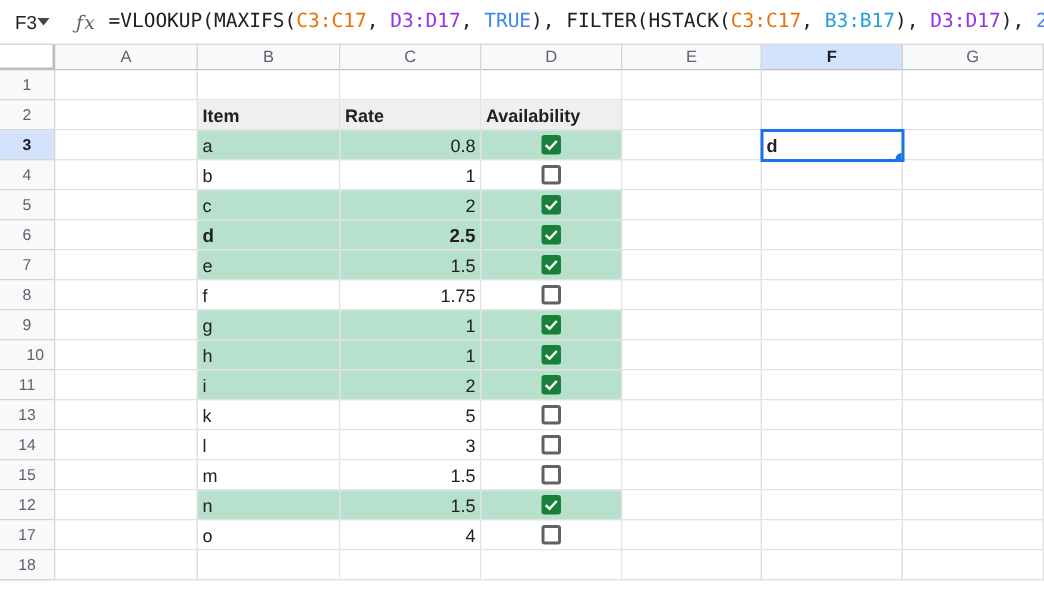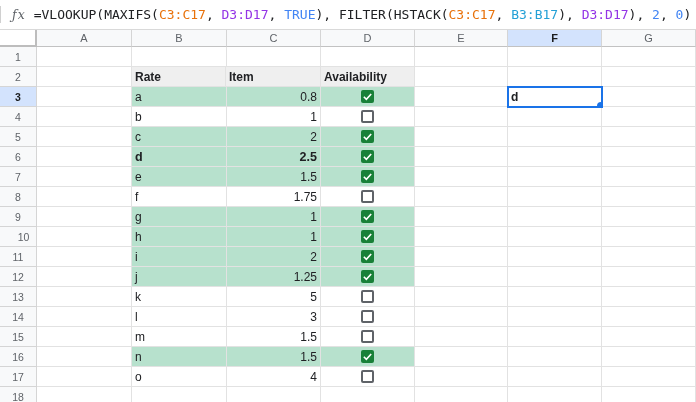--- a/index.html
+++ b/index.html
@@ -54,20 +54,24 @@
   
   .cell.sel-cell { outline:2px solid #1a73e8; outline-offset:-1px; z-index:5;
     font-weight:bold; }
   .fill-handle { position:absolute; right:-4px; bottom:-4px; width:8px; height:8px;
     border-radius:50%; background:#1a73e8; z-index:6; cursor:crosshair; }
 </style>
 </head>
 <body>
 
 <div class="formula-bar">
+  <div class="name-box">
+    <span class="name-box-text">F3</span>
+    <span class="caret"></span>
+  </div>
   <div class="fbar-divider"></div>
   <span class="fx">ƒx</span>
   <div class="formula-text" id="formula-text"><span style="color: rgb(32, 33, 36);">=VLOOKUP(MAXIFS(</span><span style="color: rgb(232, 113, 10);">C3:C17</span><span style="color: rgb(32, 33, 36);">, </span><span style="color: rgb(147, 52, 230);">D3:D17</span><span style="color: rgb(32, 33, 36);">, </span><span style="color: rgb(66, 133, 244);">TRUE</span><span style="color: rgb(32, 33, 36);">), FILTER(HSTACK(</span><span style="color: rgb(232, 113, 10);">C3:C17</span><span style="color: rgb(32, 33, 36);">, </span><span style="color: rgb(36, 160, 214);">B3:B17</span><span style="color: rgb(32, 33, 36);">), </span><span style="color: rgb(147, 52, 230);">D3:D17</span><span style="color: rgb(32, 33, 36);">), </span><span style="color: rgb(66, 133, 244);">2</span><span style="color: rgb(32, 33, 36);">, </span><span style="color: rgb(66, 133, 244);">0</span><span style="color: rgb(32, 33, 36);">)</span></div>
 </div>
 
 <div class="grid" id="grid">
     <div class="grid-row colhead">
       <div class="corner" style="width: 37px;"></div>
       <div class="colhead-cell" style="width: 95px;">A</div>
       <div class="colhead-cell" style="width: 95px;">B</div>
@@ -83,22 +87,22 @@
       <div class="cell left" style="width: 95px;"></div>
       <div class="cell left" style="width: 94px;"></div>
       <div class="cell left" style="width: 94px;"></div>
       <div class="cell left" style="width: 93px;"></div>
       <div class="cell left" style="width: 94px;"></div>
       <div class="cell left" style="width: 94px;"></div>
     </div>
     <div class="grid-row">
       <div class="rowhead" style="width: 37px;">2</div>
       <div class="cell left" style="width: 95px;"></div>
+      <div class="cell table-head left" style="width: 95px;">Item</div>
       <div class="cell table-head left" style="width: 94px;">Rate</div>
-      <div class="cell table-head left" style="width: 95px;">Item</div>
       <div class="cell table-head left" style="width: 94px;">Availability</div>
       <div class="cell left" style="width: 93px;"></div>
       <div class="cell left" style="width: 94px;"></div>
       <div class="cell left" style="width: 94px;"></div>
     </div>
     <div class="grid-row">
       <div class="rowhead sel" style="width: 37px;">3</div>
       <div class="cell left" style="width: 95px;"></div>
       <div class="cell left green" style="width: 95px;">a</div>
       <div class="cell right green" style="width: 94px;">0.8</div>
@@ -230,36 +234,20 @@
           <svg width="11" height="11" viewBox="0 0 24 24">
             <path d="M4 12.5 L9.5 18 L20 6.5" stroke="#ffffff" stroke-width="3.5" fill="none"></path>
           </svg>
         </div>
       </div>
       <div class="cell left" style="width: 93px;"></div>
       <div class="cell left" style="width: 94px;"></div>
       <div class="cell left" style="width: 94px;"></div>
     </div>
     <div class="grid-row">
-      <div class="rowhead" style="width: 37px;">12</div>
-      <div class="cell left" style="width: 95px;"></div>
-      <div class="cell left green" style="width: 95px;">j</div>
-      <div class="cell right green" style="width: 94px;">1.25</div>
-      <div class="cell center green" style="width: 94px;">
-        <div class="cb on">
-          <svg width="11" height="11" viewBox="0 0 24 24">
-            <path d="M4 12.5 L9.5 18 L20 6.5" stroke="#ffffff" stroke-width="3.5" fill="none"></path>
-          </svg>
-        </div>
-      </div>
-      <div class="cell left" style="width: 93px;"></div>
-      <div class="cell left" style="width: 94px;"></div>
-      <div class="cell left" style="width: 94px;"></div>
-    </div>
-    <div class="grid-row">
       <div class="rowhead" style="width: 37px;">13</div>
       <div class="cell left" style="width: 95px;"></div>
       <div class="cell left" style="width: 95px;">k</div>
       <div class="cell right" style="width: 94px;">5</div>
       <div class="cell center" style="width: 94px;">
         <div class="cb off"></div>
       </div>
       <div class="cell left" style="width: 93px;"></div>
       <div class="cell left" style="width: 94px;"></div>
       <div class="cell left" style="width: 94px;"></div>
@@ -282,21 +270,21 @@
       <div class="cell left" style="width: 95px;">m</div>
       <div class="cell right" style="width: 94px;">1.5</div>
       <div class="cell center" style="width: 94px;">
         <div class="cb off"></div>
       </div>
       <div class="cell left" style="width: 93px;"></div>
       <div class="cell left" style="width: 94px;"></div>
       <div class="cell left" style="width: 94px;"></div>
     </div>
     <div class="grid-row">
-      <div class="rowhead" style="width: 37px;">16</div>
+      <div class="rowhead" style="width: 37px;">12</div>
       <div class="cell left" style="width: 95px;"></div>
       <div class="cell left green" style="width: 95px;">n</div>
       <div class="cell right green" style="width: 94px;">1.5</div>
       <div class="cell center green" style="width: 94px;">
         <div class="cb on">
           <svg width="11" height="11" viewBox="0 0 24 24">
             <path d="M4 12.5 L9.5 18 L20 6.5" stroke="#ffffff" stroke-width="3.5" fill="none"></path>
           </svg>
         </div>
       </div>

